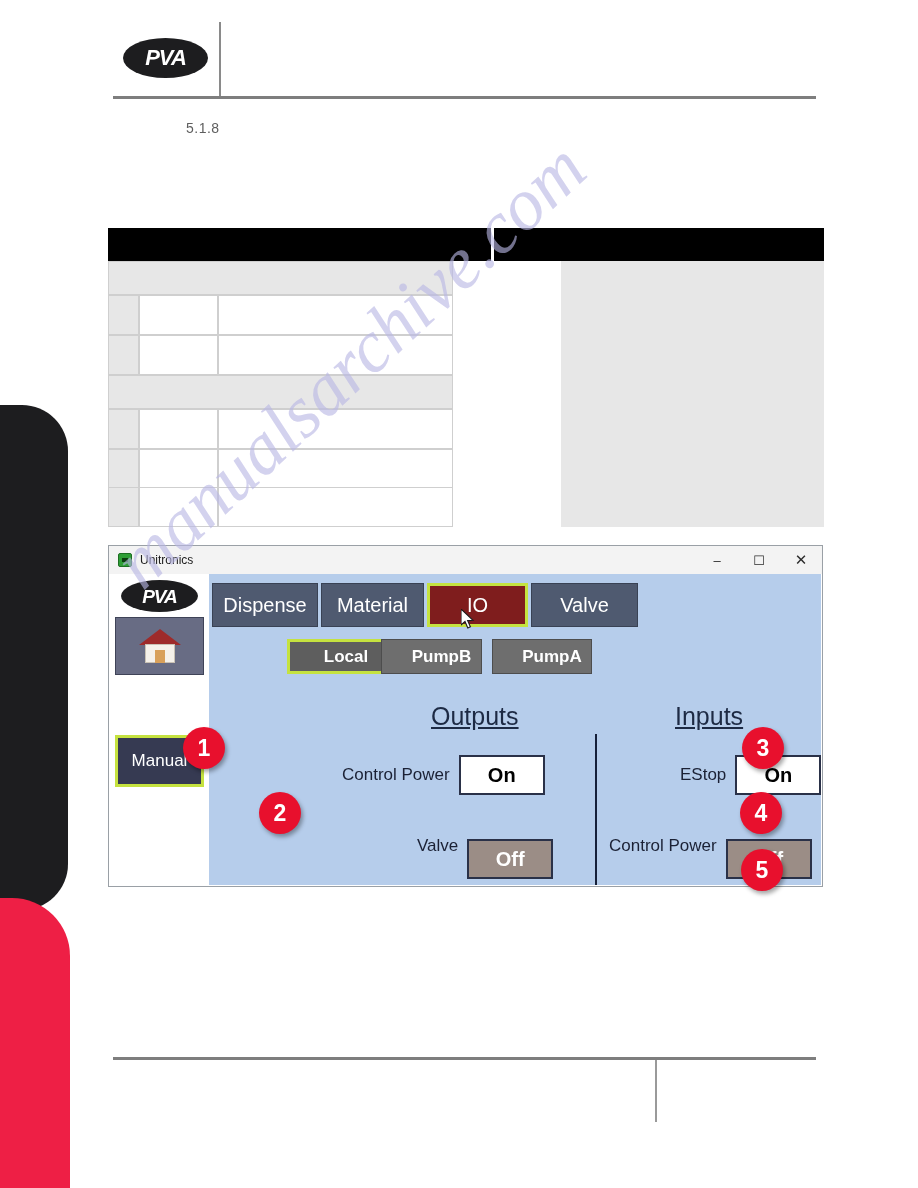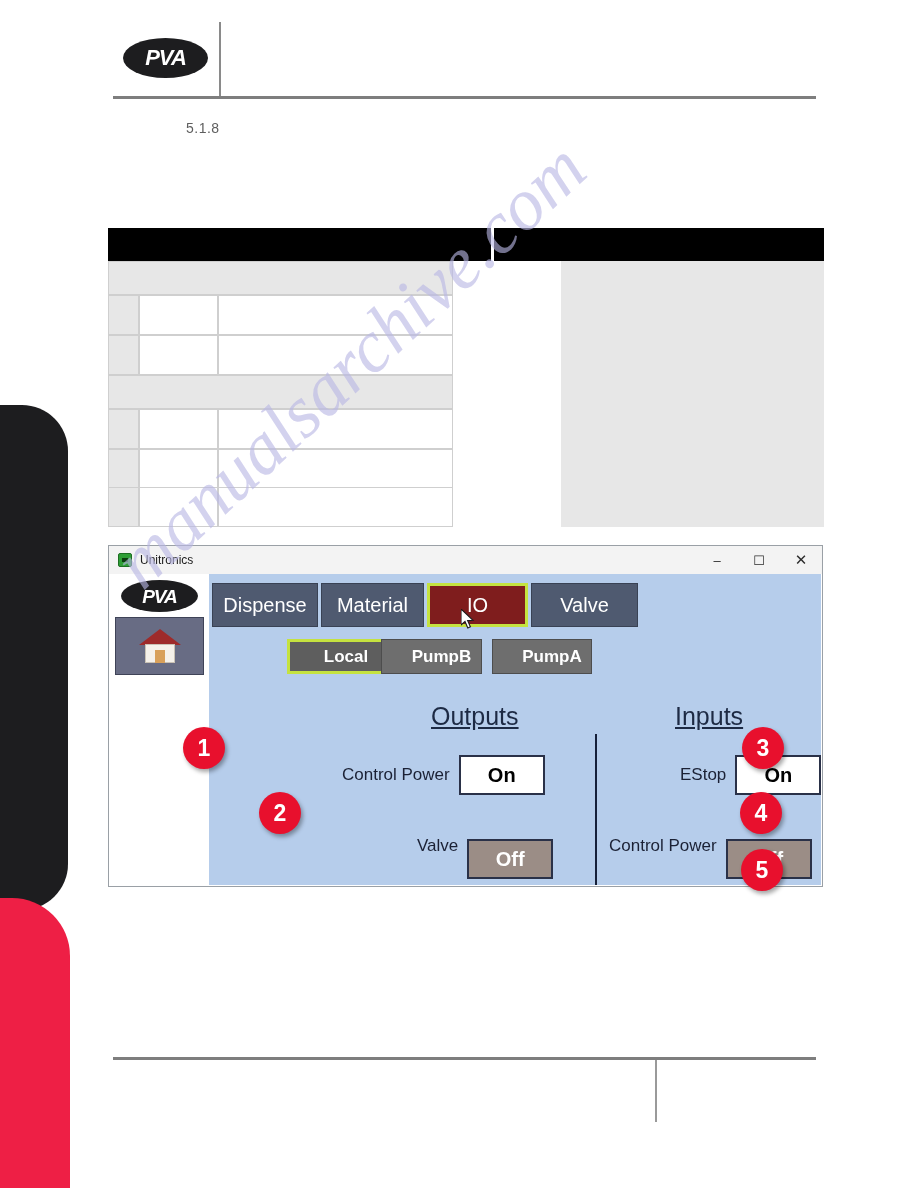--- a/index.html
+++ b/index.html
@@ -290,20 +290,23 @@
       <div id="pva-logo-hmi">
         <span class="pva-word">PVA</span>
       </div>
       <div class="side-btn" id="side-home">
         <span class="home-ico">
           <span class="roof"></span>
             <span class="body"></span>
             <span class="door"></span>
         </span>
       </div>
+      <div class="side-btn sel" id="side-manual">
+        <span>Manual</span>
+      </div>
     </div>
 
     <div id="hmi-main">
 
       <div class="tab" id="tab-dispense">
         <span>Dispense</span>
       </div>
       <div class="tab" id="tab-material">
         <span>Material</span>
       </div>

